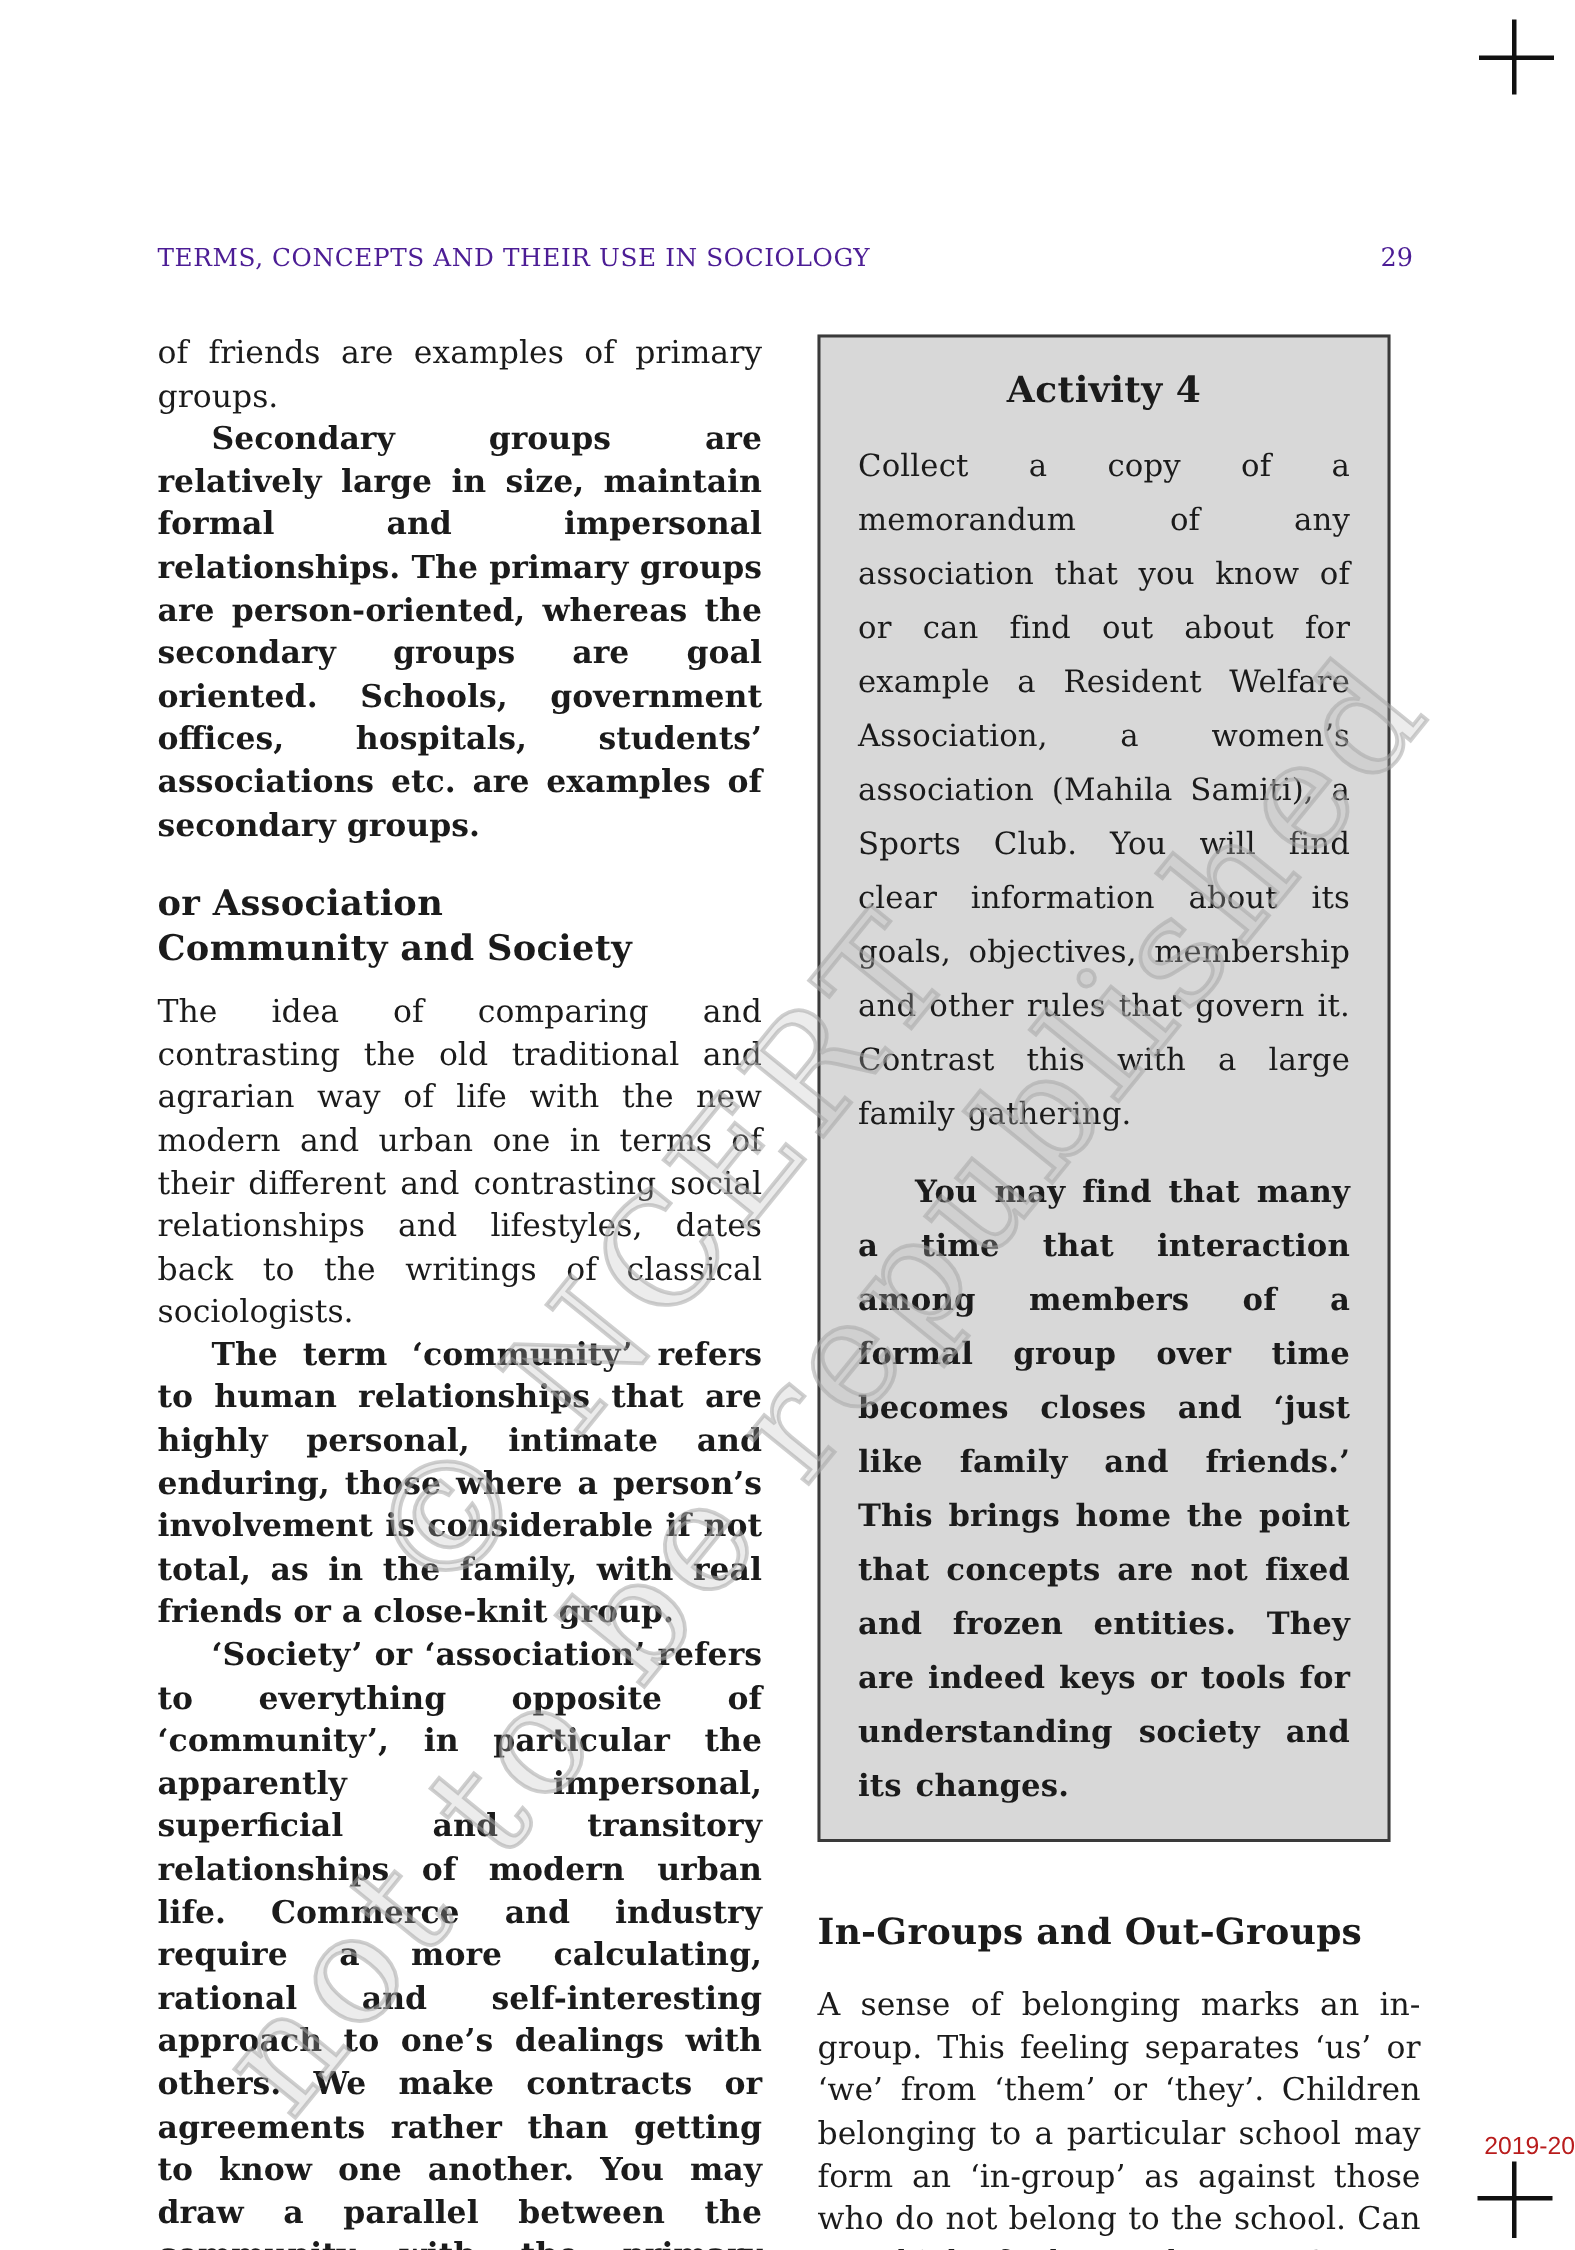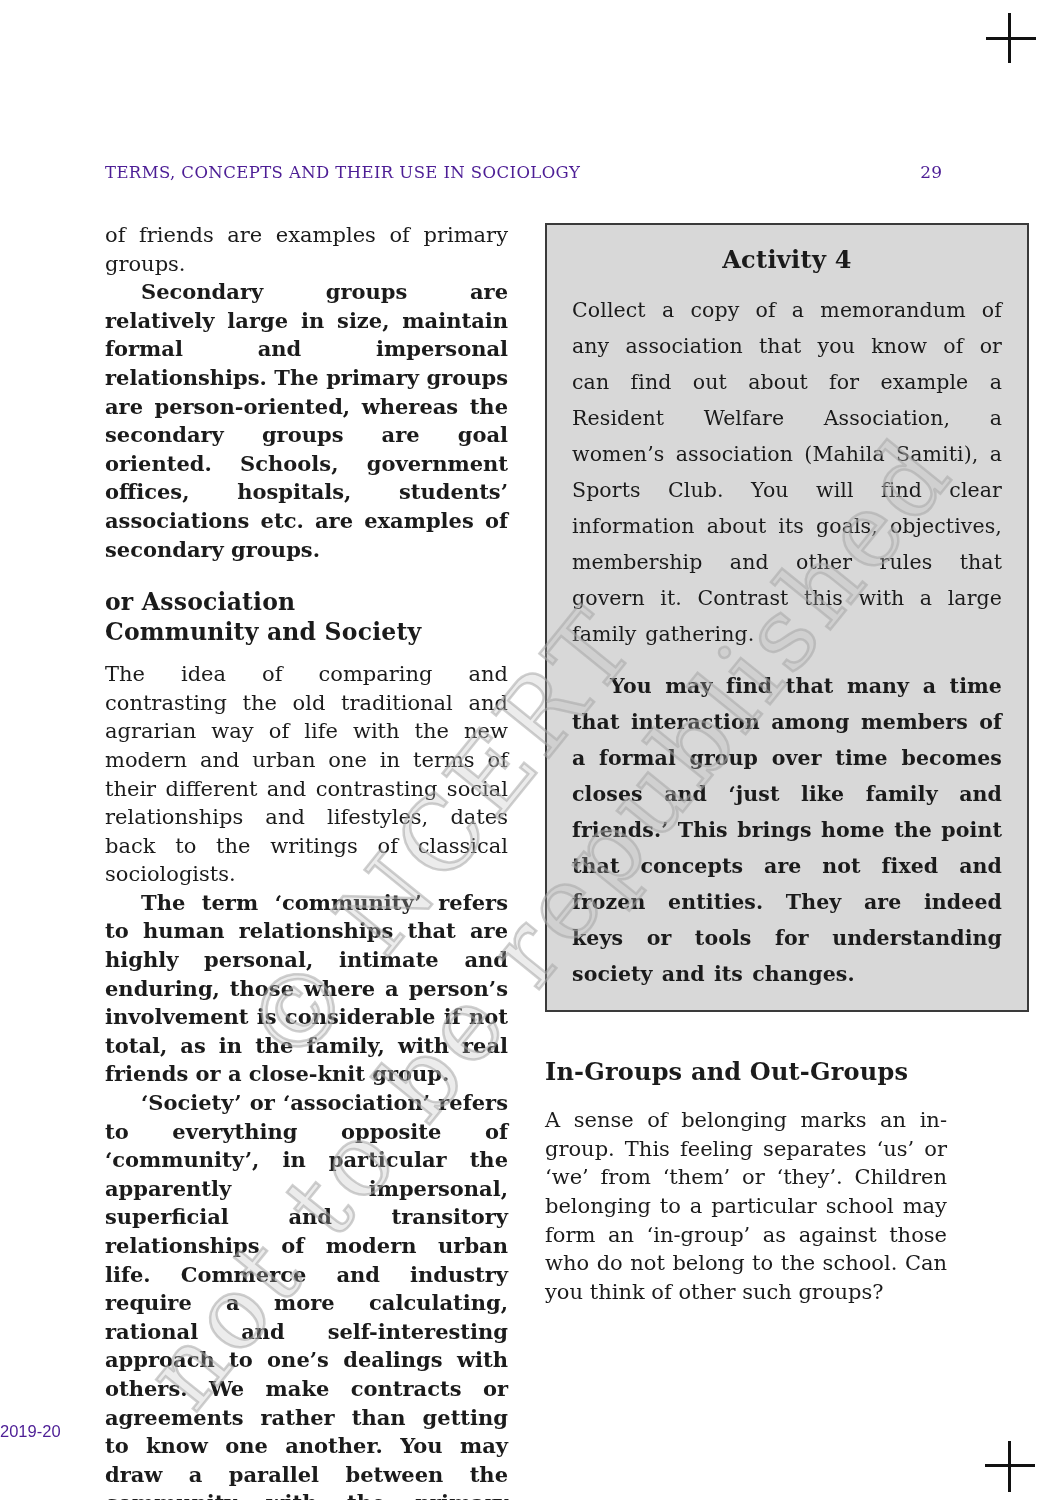--- a/index.html
+++ b/index.html
@@ -23,37 +23,37 @@
   .col p { margin:0; }
   .col p.indent { text-indent:36px;font-weight:bold; }
 
   .section-heading {
     font-weight:bold; font-size:23.5px; line-height:30px;
     margin:23px 0 13px; text-align:left; letter-spacing:0.2px;
   }
 
   
   .activity-box {
-    box-sizing:border-box; width:484px; min-height:625px;
+    box-sizing:border-box; width:382px; min-height:625px;
     background:#d8d8d8; border:2.5px solid #3a3a3a;
     padding:15px 25px 18px;
   }
   .activity-title { text-align:center; font-weight:bold; font-size:24px; margin:6px 0 17px; letter-spacing:0.3px; }
   .activity-box p {
     margin:0; font-size:20.5px; line-height:36px; text-align:justify;
     word-spacing:2px; letter-spacing:0.1px;
   }
   .activity-box p.indent { margin-top:16px; text-indent:38px; }
 
   .ingroups-heading { font-weight:bold; font-size:24px; margin:46px 0 20px; letter-spacing:0.2px; }
 
   
   .footer {
-    position:absolute; left:0; top:1422px; width:100%; text-align:left;
-    font-family:"Liberation Sans", sans-serif; font-size:16.5px; color:#4c1d95;
+    position:absolute; left:0; top:1422px; width:100%; text-align:right;
+    font-family:"Liberation Sans", sans-serif; font-size:16.5px; color:#b91c1c;
   }
 
   
   .watermark {
     position:absolute; left:-110px; top:742px; width:1210px;
     transform:rotate(-51deg); text-align:center; z-index:6; pointer-events:none;
     font-family:"DejaVu Serif", serif; font-size:100px; line-height:138px;
     letter-spacing:6px; color:rgba(187,187,187,0.28);
     -webkit-text-stroke:2.5px rgba(168,168,168,0.55);
     white-space:nowrap;

